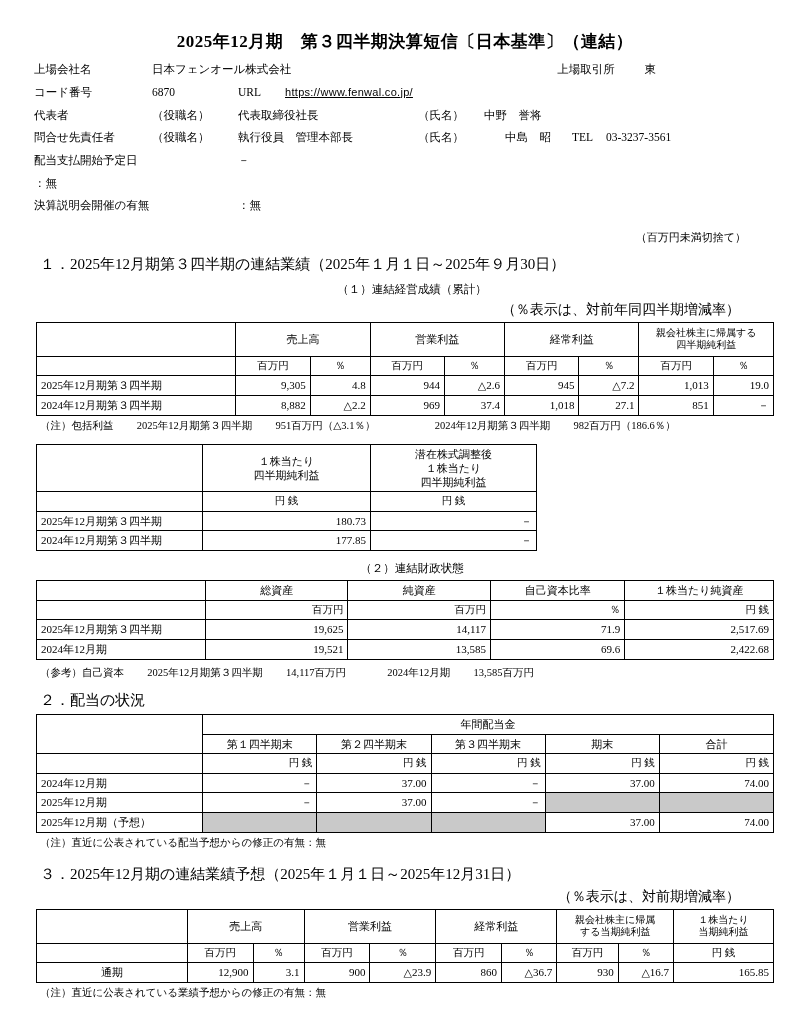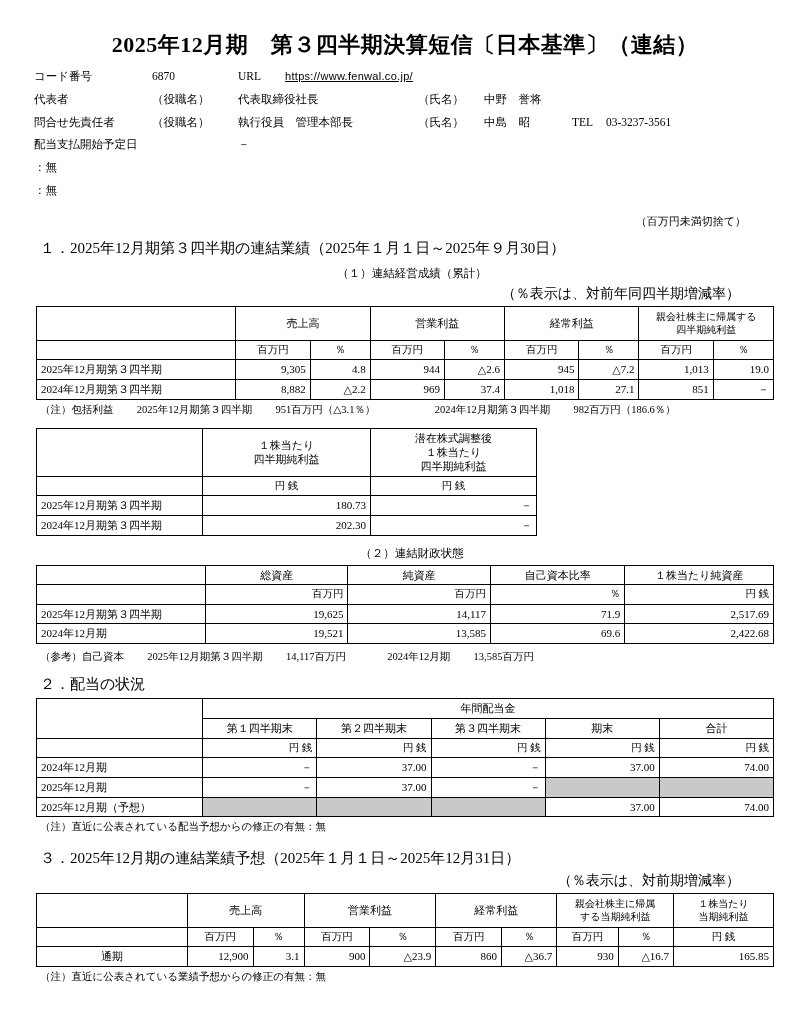--- a/index.html
+++ b/index.html
@@ -18,21 +18,21 @@
   }
   .page {
     position: relative;
     width: 810px;
     height: 1024px;
     padding: 0;
     box-sizing: border-box;
   }
   .doc-title {
     text-align: center;
-    font-size: 22px;
+    font-size: 17px;
     font-weight: bold;
     letter-spacing: 0.5px;
     margin: 30px 0 8px 0;
   }
   .date-right {
     text-align: right;
     font-size: 11px;
     margin: 8px 40px 0 0;
   }
   .content {
@@ -115,20 +115,29 @@
 <body>
 
 <div class="page">
 
   <div class="doc-title">2025年12月期　第３四半期決算短信〔日本基準〕（連結）</div>
 
   <div class="date-right"></div>
 
   <div class="content">
 
+    <div class="hdr-row">
+      <span class="lbl-a">上場会社名</span>
+      <span class="val">日本フェンオール株式会社</span>
+      <span class="right-float">
+        <span>上場取引所</span>
+        <span class="spacer-w"></span>
+        <span>東</span>
+      </span>
+    </div>
 
     <div class="hdr-row">
       <span class="lbl-a">コード番号</span>
       <span class="lbl-b">6870</span>
       <span>URL</span>
       <span class="spacer-w"></span>
       <span class="mono-url">https://www.fenwal.co.jp/</span>
     </div>
 
     <div class="hdr-row">
@@ -137,35 +146,36 @@
       <span style="width:180px;flex:0 0 180px;">代表取締役社長</span>
       <span style="width:66px;flex:0 0 66px;">（氏名）</span>
       <span>中野　誉将</span>
     </div>
 
     <div class="hdr-row">
       <span class="lbl-a">問合せ先責任者</span>
       <span class="lbl-b">（役職名）</span>
       <span style="width:180px;flex:0 0 180px;">執行役員　管理本部長</span>
       <span style="width:66px;flex:0 0 66px;">（氏名）</span>
-      <span style="width:88px;flex:0 0 88px;">中島　昭</span>
+      <span style="width:88px;flex:0 0 88px;text-align:center;">中島　昭</span>
       <span style="width:34px;flex:0 0 34px;">TEL</span>
       <span>03-3237-3561</span>
     </div>
 
     <div class="hdr-row">
       <span style="width:204px;flex:0 0 204px;">配当支払開始予定日</span>
       <span>－</span>
     </div>
 
     <div class="hdr-row">
       <span>：無</span>
     </div>
 
     <div class="hdr-row">
+      <span style="width:204px;flex:0 0 204px;">決算説明会開催の有無</span>
       <span>：無</span>
     </div>
 
     <div class="note-right">（百万円未満切捨て）</div>
 
     <div class="sec-title">１．2025年12月期第３四半期の連結業績（2025年１月１日～2025年９月30日）</div>
     <div class="sub-title">（１）連結経営成績（累計）</div>
     <div class="pct-note">（％表示は、対前年同四半期増減率）</div>
 
     <div class="tbl-wrap">
@@ -262,21 +272,21 @@
           <td class="c">円 銭</td>
           <td class="c">円 銭</td>
         </tr>
         <tr class="thin">
           <td class="rowlabel">2025年12月期第３四半期</td>
           <td class="r">180.73</td>
           <td class="r">－</td>
         </tr>
         <tr class="thin">
           <td class="rowlabel">2024年12月期第３四半期</td>
-          <td class="r">202.30</td>
+          <td class="r">177.85</td>
           <td class="r">－</td>
         </tr>
       </tbody>
         </table>
     </div>
 
     <div class="sub-title mt10">（２）連結財政状態</div>
 
     <div class="tbl-wrap">
       <table class="grid">

